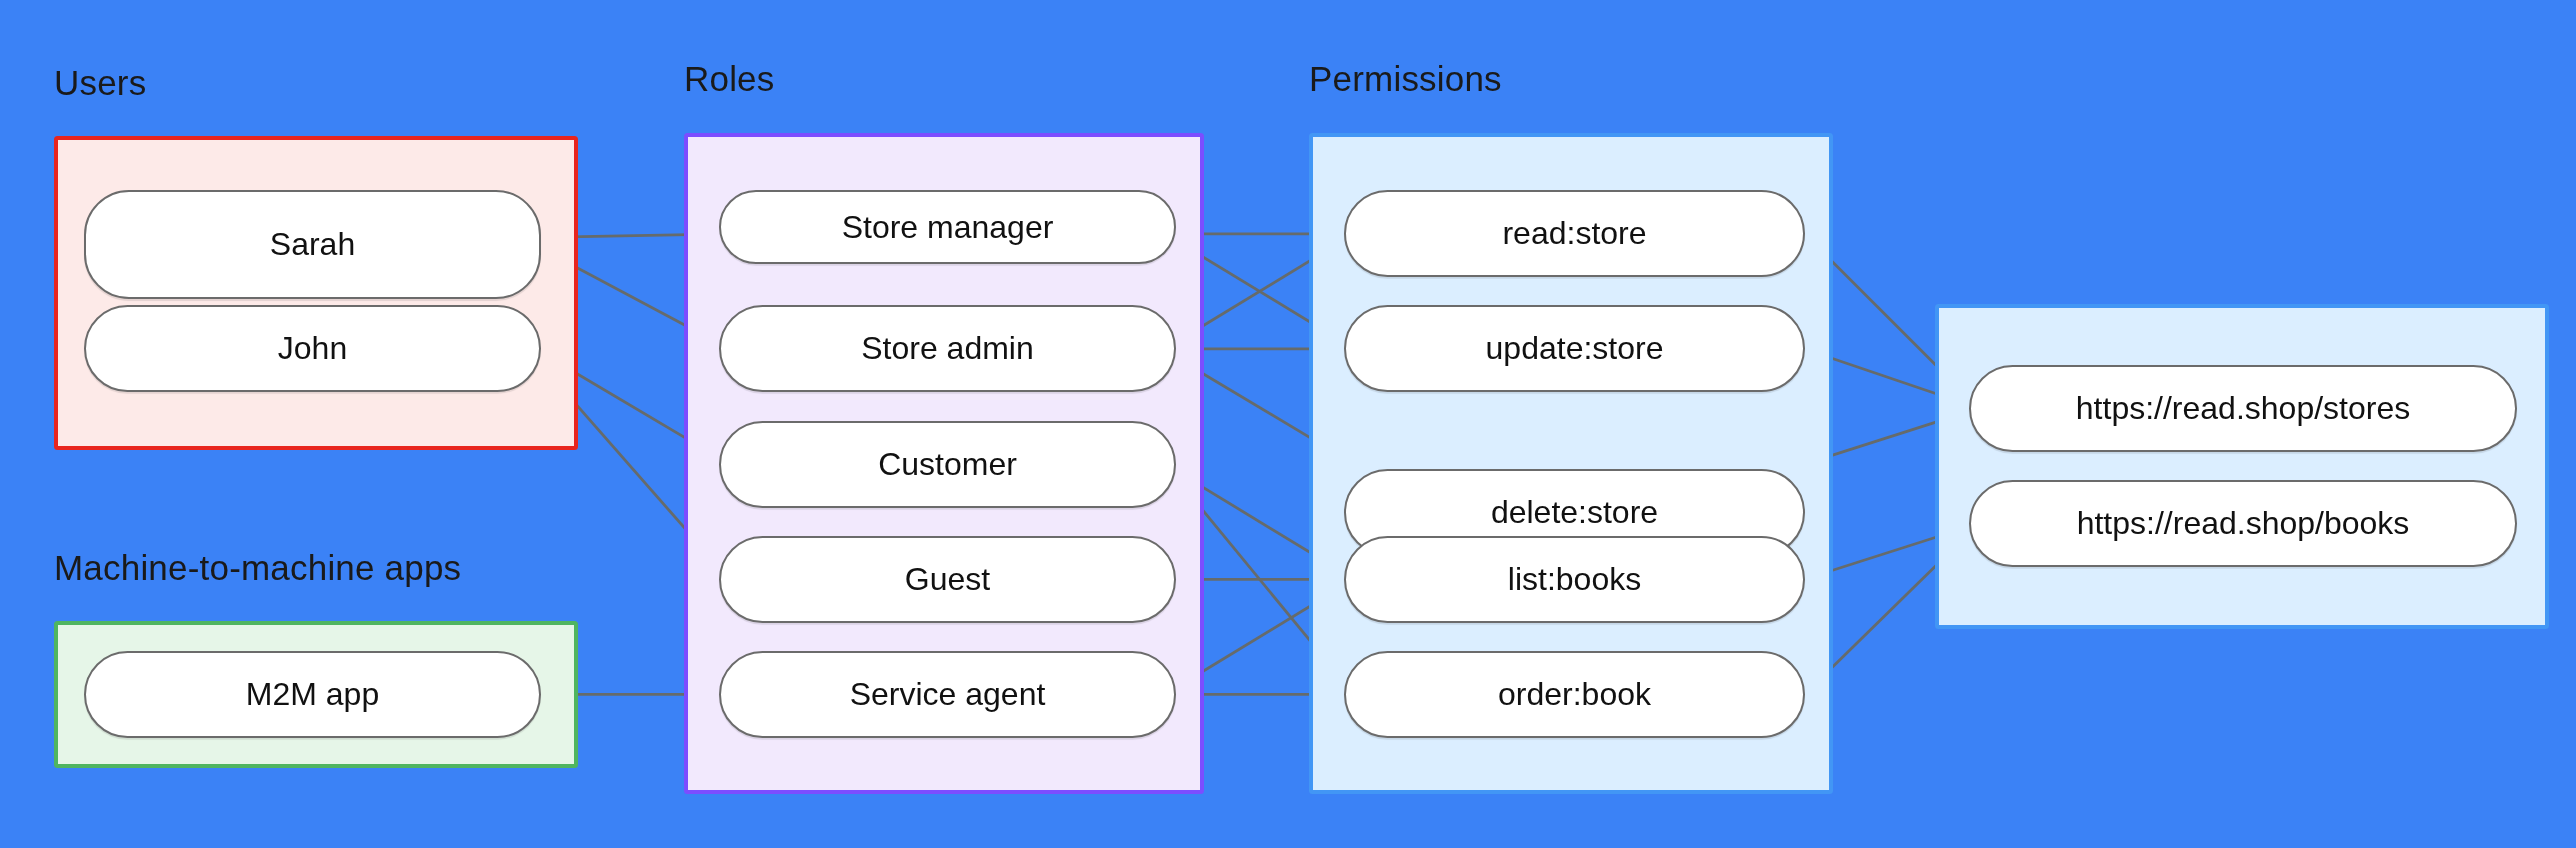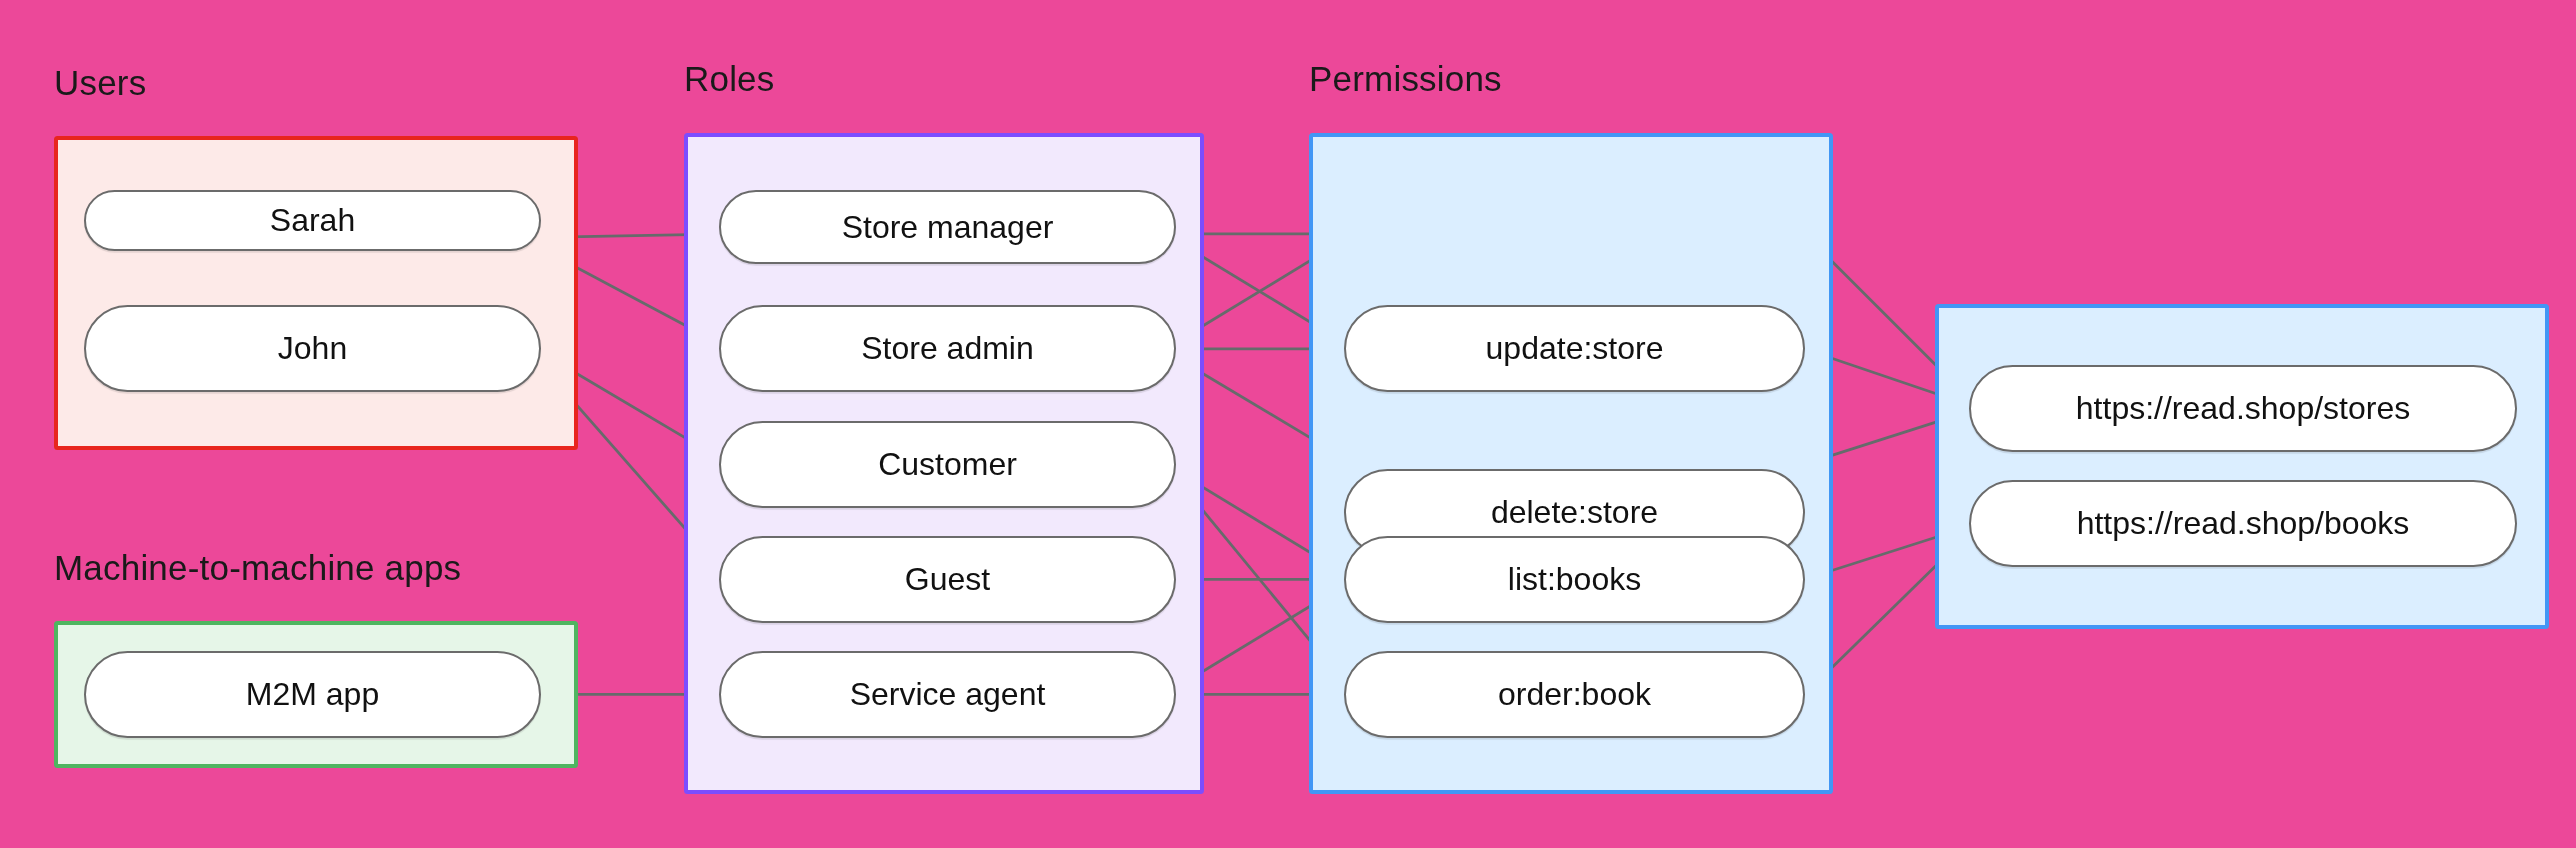--- a/index.html
+++ b/index.html
@@ -7,21 +7,21 @@
     padding: 0;
     background: #f6f8f8;
   }
   body {
     font-family: "Liberation Sans", sans-serif;
   }
   #canvas {
     position: relative;
     width: 2576px;
     height: 848px;
-    background: #ec4899;
+    background: #3b82f6;
     overflow: hidden;
   }
   .group-label {
     position: absolute;
     font-size: 35px;
     color: #1a1a1a;
     white-space: nowrap;
     letter-spacing: 0.2px;
   }
   .group-box {
@@ -105,37 +105,38 @@
     <circle cx="1552" cy="532" r="11"></circle>
     <circle cx="1552" cy="664" r="11"></circle>
     <circle cx="1552" cy="796" r="11"></circle>
 
     <circle cx="2268" cy="468" r="11"></circle>
     <circle cx="2268" cy="600" r="11"></circle>
   </svg>
 
   <div class="group-label" style="left:54px; top:63px;">Users</div>
   <div class="group-box group-users" style="left:54px; top:136px; width:524px; height:314px;"></div>
-  <div class="pill" style="left:84px; top:190px; width:457px; height:61px;">Sarah</div>
+  <div class="pill" style="left:84px; top:190px; width:457px; height:109px;">Sarah</div>
   <div class="pill" style="left:84px; top:305px; width:457px; height:87px;">John</div>
 
   <div class="group-label" style="left:54px; top:548px;">Machine-to-machine apps</div>
   <div class="group-box group-m2m" style="left:54px; top:621px; width:524px; height:147px;"></div>
   <div class="pill" style="left:84px; top:651px; width:457px; height:87px;">M2M app</div>
 
   <div class="group-label" style="left:684px; top:59px;">Roles</div>
   <div class="group-box group-roles" style="left:684px; top:133px; width:520px; height:661px;"></div>
   <div class="pill" style="left:719px; top:190px; width:457px; height:74px;">Store manager</div>
   <div class="pill" style="left:719px; top:305px; width:457px; height:87px;">Store admin</div>
   <div class="pill" style="left:719px; top:421px; width:457px; height:87px;">Customer</div>
   <div class="pill" style="left:719px; top:536px; width:457px; height:87px;">Guest</div>
   <div class="pill" style="left:719px; top:651px; width:457px; height:87px;">Service agent</div>
 
   <div class="group-label" style="left:1309px; top:59px;">Permissions</div>
   <div class="group-box group-perms" style="left:1309px; top:133px; width:524px; height:661px;"></div>
+  <div class="pill" style="left:1344px; top:190px; width:461px; height:87px;">read:store</div>
   <div class="pill" style="left:1344px; top:305px; width:461px; height:87px;">update:store</div>
   <div class="pill" style="left:1344px; top:421px; width:461px; height:87px;margin-top:48px;">delete:store</div>
   <div class="pill" style="left:1344px; top:536px; width:461px; height:87px;text-align:center;">list:books</div>
   <div class="pill" style="left:1344px; top:651px; width:461px; height:87px;">order:book</div>
 
   <div class="group-box group-api" style="left:1935px; top:304px; width:614px; height:325px;"></div>
   <div class="pill" style="left:1969px; top:365px; width:548px; height:87px;">https://read.shop/stores</div>
   <div class="pill" style="left:1969px; top:480px; width:548px; height:87px;">https://read.shop/books</div>
 
 </div>

